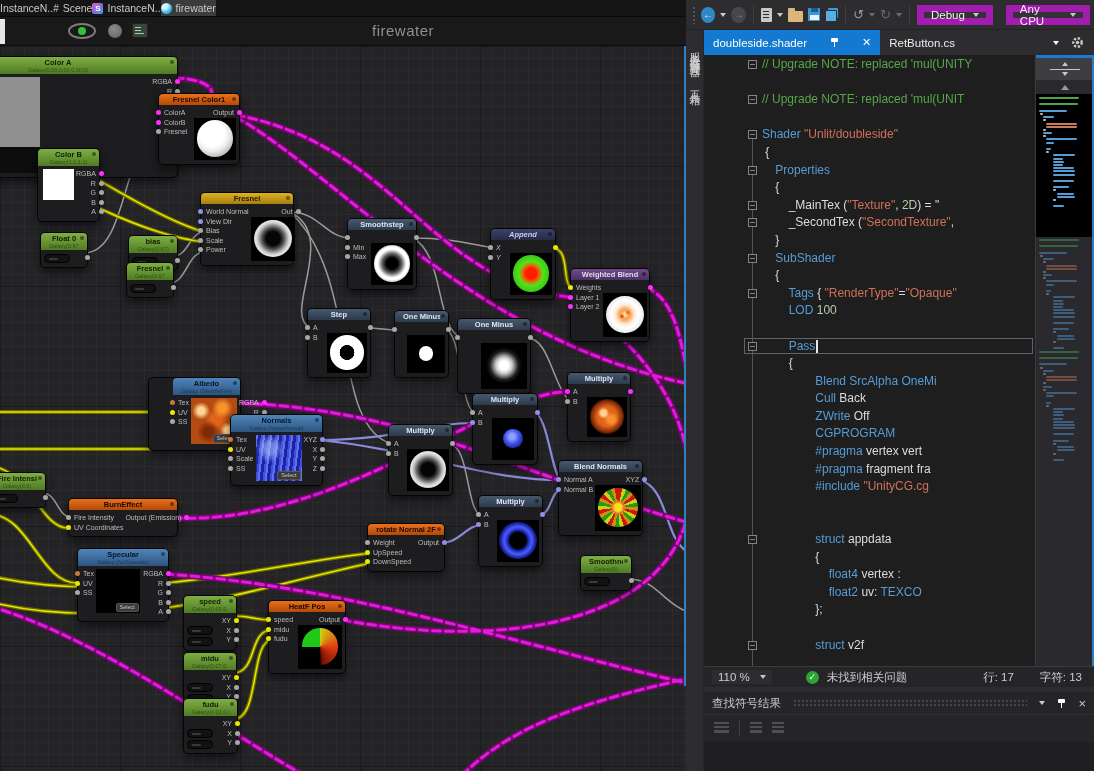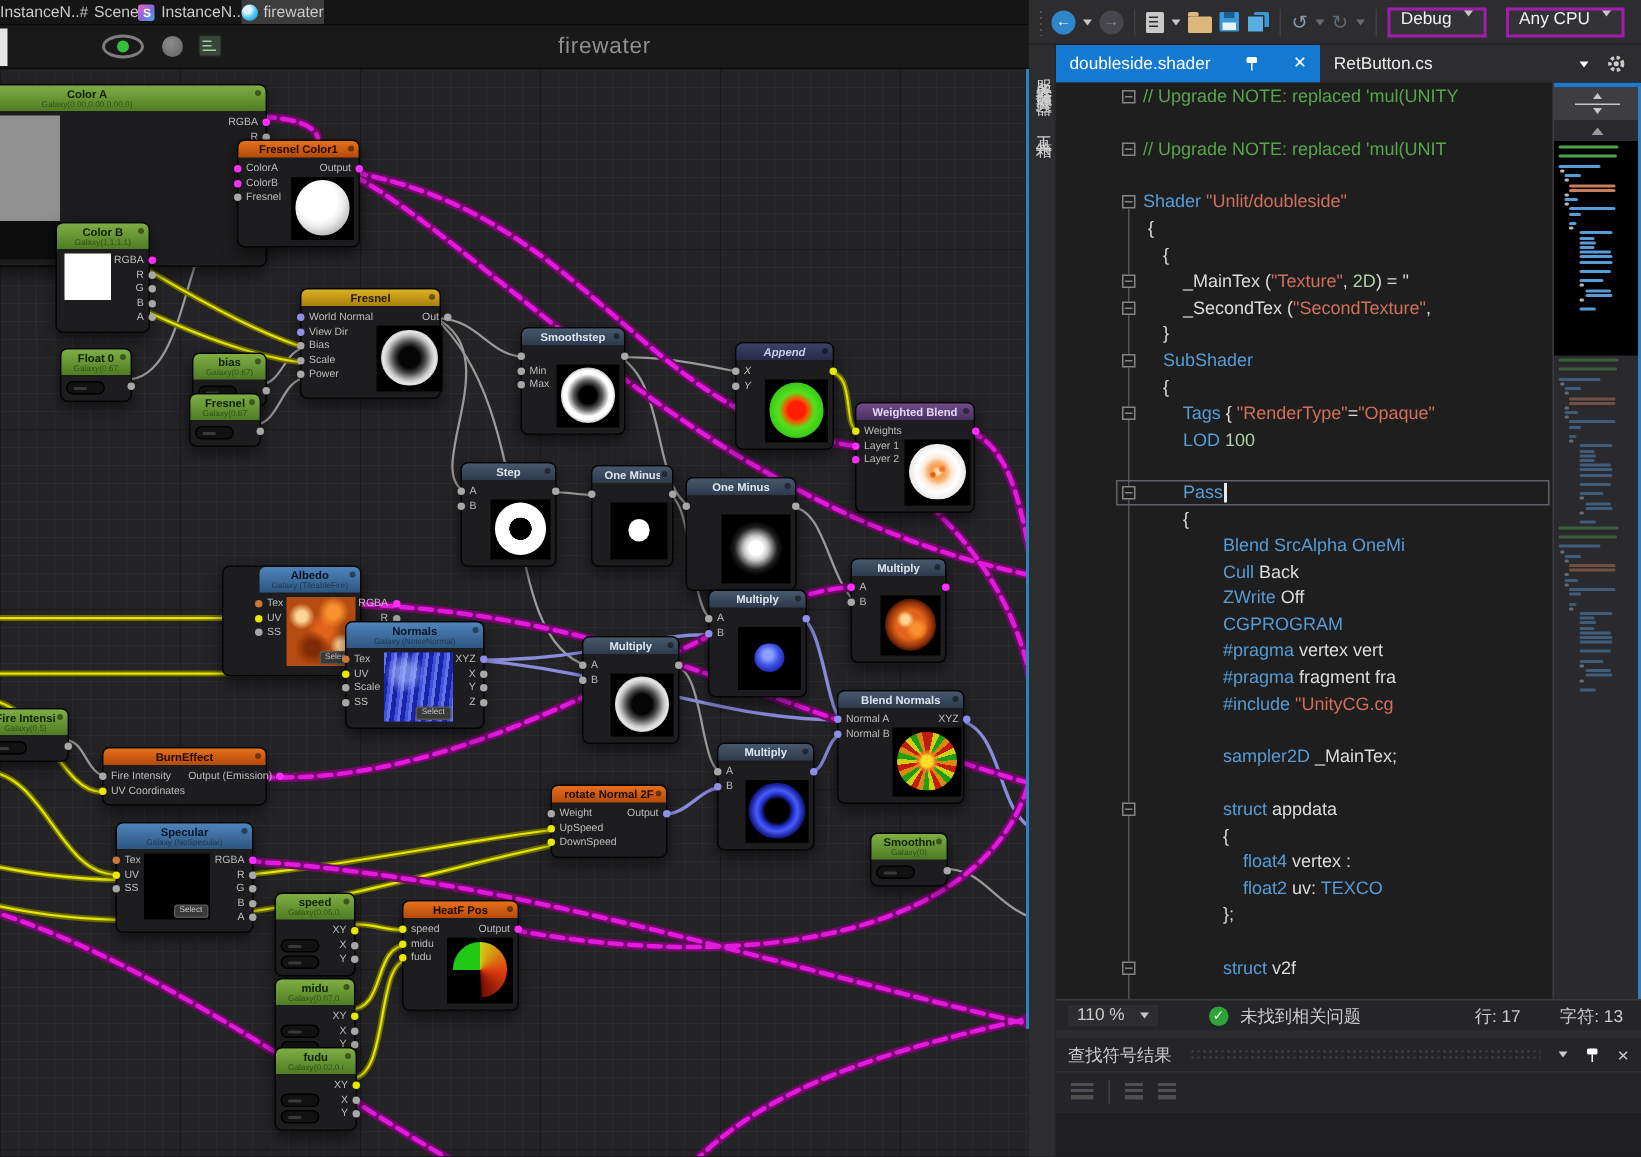--- a/index.html
+++ b/index.html
@@ -107,21 +107,21 @@
   .tb-doc::after{content:"";position:absolute;left:2px;top:3px;width:6px;height:1px;background:#2d2d30;box-shadow:0 3px 0 #2d2d30,0 6px 0 #2d2d30;}
   .tb-folder{width:16px;height:11px;background:#dcb67a;border-radius:1px;position:relative;margin-top:3px;}
   .tb-folder::before{content:"";position:absolute;left:0;top:-3px;width:7px;height:3px;background:#dcb67a;border-radius:1px 1px 0 0;}
   .tb-save{width:13px;height:13px;background:#3898d8;position:relative;border-radius:1px;}
   .tb-save::before{content:"";position:absolute;left:3px;top:0;width:7px;height:4px;background:#1e5e8e;}
   .tb-save::after{content:"";position:absolute;left:2px;bottom:1px;width:9px;height:5px;background:#e8f2fa;}
   .tb-saveall{width:15px;height:14px;position:relative;}
   .tb-saveall::before{content:"";position:absolute;right:0;top:0;width:10px;height:10px;background:#3898d8;border-radius:1px;}
   .tb-saveall::after{content:"";position:absolute;left:0;bottom:0;width:10px;height:10px;background:#56aee2;border-radius:1px;border:1px solid #2d2d30;}
   .tb-undo{font-size:13px;color:#8a9aa8;line-height:1;}
-  .combo{height:20px;background:#333337;border:2px solid #a21caf;display:flex;gap:8px;padding:0 7px;font-size:11.5px;color:#f1f1f1;}
+  .combo{height:20px;background:#333337;border:7px solid #a21caf;display:flex;align-items:center;gap:8px;padding:0 7px;font-size:11.5px;color:#f1f1f1;}
   .vs-side{position:absolute;left:0;top:30px;width:18px;bottom:0;background:#2d2d30;border-right:1px solid #26262a;display:flex;flex-direction:column;align-items:center;padding-top:14px;gap:22px;}
   .vtab{writing-mode:vertical-rl;font-size:11px;color:#cfcfcf;letter-spacing:2px;cursor:default;}
   .vs-main{position:absolute;left:18px;top:30px;right:0;bottom:0;}
   .vs-tabs{position:absolute;left:0;top:0;right:0;height:25px;background:#2d2d30;display:flex;align-items:stretch;}
   .vs-tab{display:flex;align-items:center;gap:23px;padding:0 9px;font-size:11.5px;color:#ededed;cursor:default;}
   .vs-tab.active{background:#1479d0;color:#fff;}
   .pin{width:9px;height:11px;position:relative;}
   .pin::before{content:"";position:absolute;left:1px;top:1px;width:7px;height:4px;background:#fff;border-radius:1px;}
   .pin::after{content:"";position:absolute;left:4px;top:5px;width:1px;height:5px;background:#fff;}
   .tabclose{font-size:11px;color:#fff;line-height:1;}
@@ -1250,40 +1250,40 @@
 
     <div class="vs-editor">
       <div class="foldguide"></div>
       <div class="code-area" id="code-area">
           <div class="cl"><span class="foldbox"><i></i></span><span class="tk-com">// Upgrade NOTE: replaced 'mul(UNITY</span></div>
           <div class="cl"></div>
           <div class="cl"><span class="foldbox"><i></i></span><span class="tk-com">// Upgrade NOTE: replaced 'mul(UNIT</span></div>
           <div class="cl"></div>
           <div class="cl"><span class="foldbox"><i></i></span><span class="tk-kw">Shader</span><span class="tk-txt"> </span><span class="tk-str">"Unlit/doubleside"</span></div>
           <div class="cl"><span class="tk-txt"> {</span></div>
+          <div class="cl"><span class="foldbox"><i></i></span><span class="tk-txt">    </span><span class="tk-kw">Properties</span></div>
           <div class="cl"><span class="tk-txt">    {</span></div>
           <div class="cl"><span class="foldbox"><i></i></span><span class="tk-txt">        _MainTex (</span><span class="tk-str">"Texture"</span><span class="tk-txt">, </span><span class="tk-num">2D</span><span class="tk-txt">) = "</span></div>
           <div class="cl"><span class="foldbox"><i></i></span><span class="tk-txt">        _SecondTex (</span><span class="tk-str">"SecondTexture"</span><span class="tk-txt">,</span></div>
           <div class="cl"><span class="tk-txt">    }</span></div>
           <div class="cl"><span class="foldbox"><i></i></span><span class="tk-txt">    </span><span class="tk-kw">SubShader</span></div>
           <div class="cl"><span class="tk-txt">    {</span></div>
           <div class="cl"><span class="foldbox"><i></i></span><span class="tk-txt">        </span><span class="tk-kw">Tags</span><span class="tk-txt"> { </span><span class="tk-str">"RenderType"</span><span class="tk-txt">=</span><span class="tk-str">"Opaque"</span></div>
           <div class="cl"><span class="tk-txt">        </span><span class="tk-kw">LOD</span><span class="tk-txt"> </span><span class="tk-num">100</span></div>
           <div class="cl"></div>
           <div class="cl cur"><span class="foldbox"><i></i></span><span class="tk-txt">        </span><span class="tk-kw">Pass</span><span class="caret-line"></span></div>
           <div class="cl"><span class="tk-txt">        {</span></div>
           <div class="cl"><span class="tk-txt">                </span><span class="tk-kw">Blend SrcAlpha OneMi</span></div>
           <div class="cl"><span class="tk-txt">                </span><span class="tk-kw">Cull</span><span class="tk-txt"> Back</span></div>
           <div class="cl"><span class="tk-txt">                </span><span class="tk-kw">ZWrite</span><span class="tk-txt"> Off</span></div>
           <div class="cl"><span class="tk-txt">                </span><span class="tk-kw">CGPROGRAM</span></div>
           <div class="cl"><span class="tk-txt">                </span><span class="tk-kw">#pragma</span><span class="tk-txt"> vertex vert</span></div>
           <div class="cl"><span class="tk-txt">                </span><span class="tk-kw">#pragma</span><span class="tk-txt"> fragment fra</span></div>
           <div class="cl"><span class="tk-txt">                </span><span class="tk-kw">#include</span><span class="tk-txt"> </span><span class="tk-str">"UnityCG.cg</span></div>
           <div class="cl"></div>
-          <div class="cl"><span class="tk-txt">                </span><span class="tk-kw">sampler2D</span><span class="tk-txt"> _MainTex;</span></div>
           <div class="cl"></div>
           <div class="cl"><span class="foldbox"><i></i></span><span class="tk-txt">                </span><span class="tk-kw">struct</span><span class="tk-txt"> appdata</span></div>
           <div class="cl"><span class="tk-txt">                {</span></div>
           <div class="cl"><span class="tk-txt">                    </span><span class="tk-kw">float4</span><span class="tk-txt"> vertex :</span></div>
           <div class="cl"><span class="tk-txt">                    </span><span class="tk-kw">float2</span><span class="tk-txt"> uv: </span><span class="tk-kw">TEXCO</span></div>
           <div class="cl"><span class="tk-txt">                };</span></div>
           <div class="cl"></div>
           <div class="cl"><span class="foldbox"><i></i></span><span class="tk-txt">                </span><span class="tk-kw">struct</span><span class="tk-txt"> v2f</span></div>
         </div>
       <div class="minimap">

